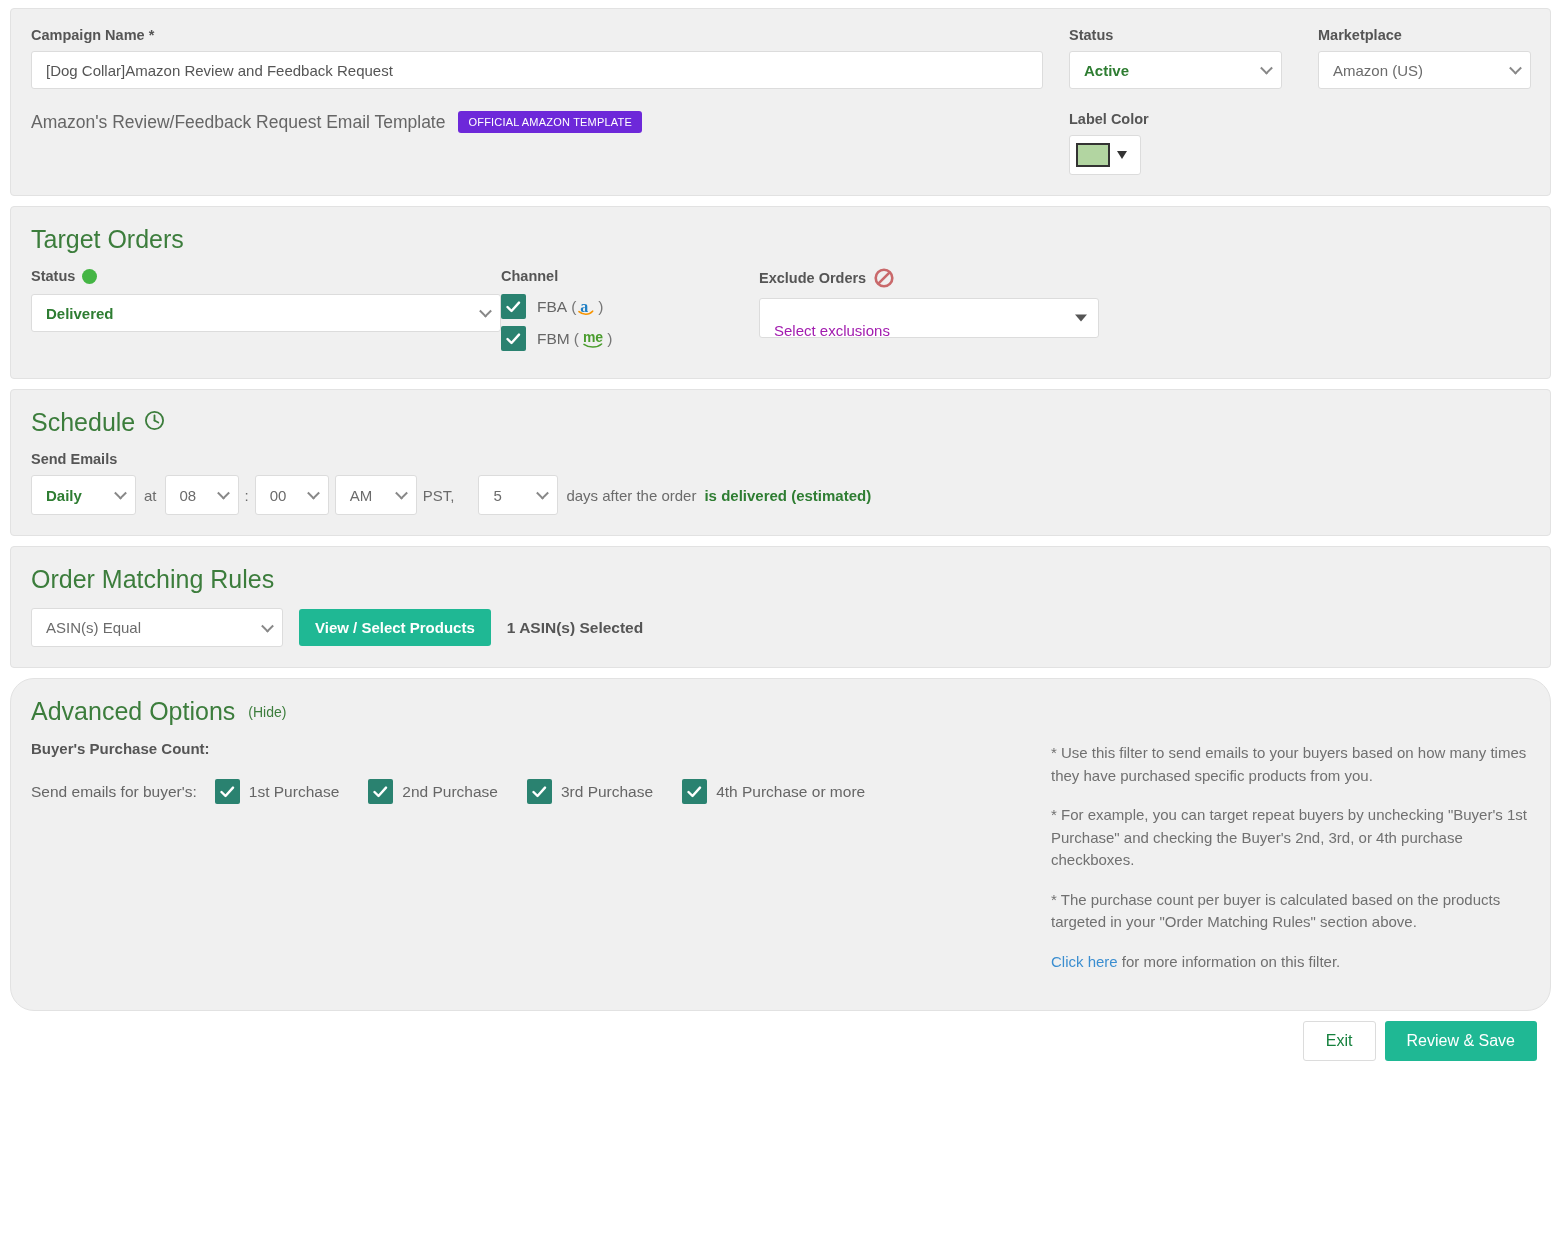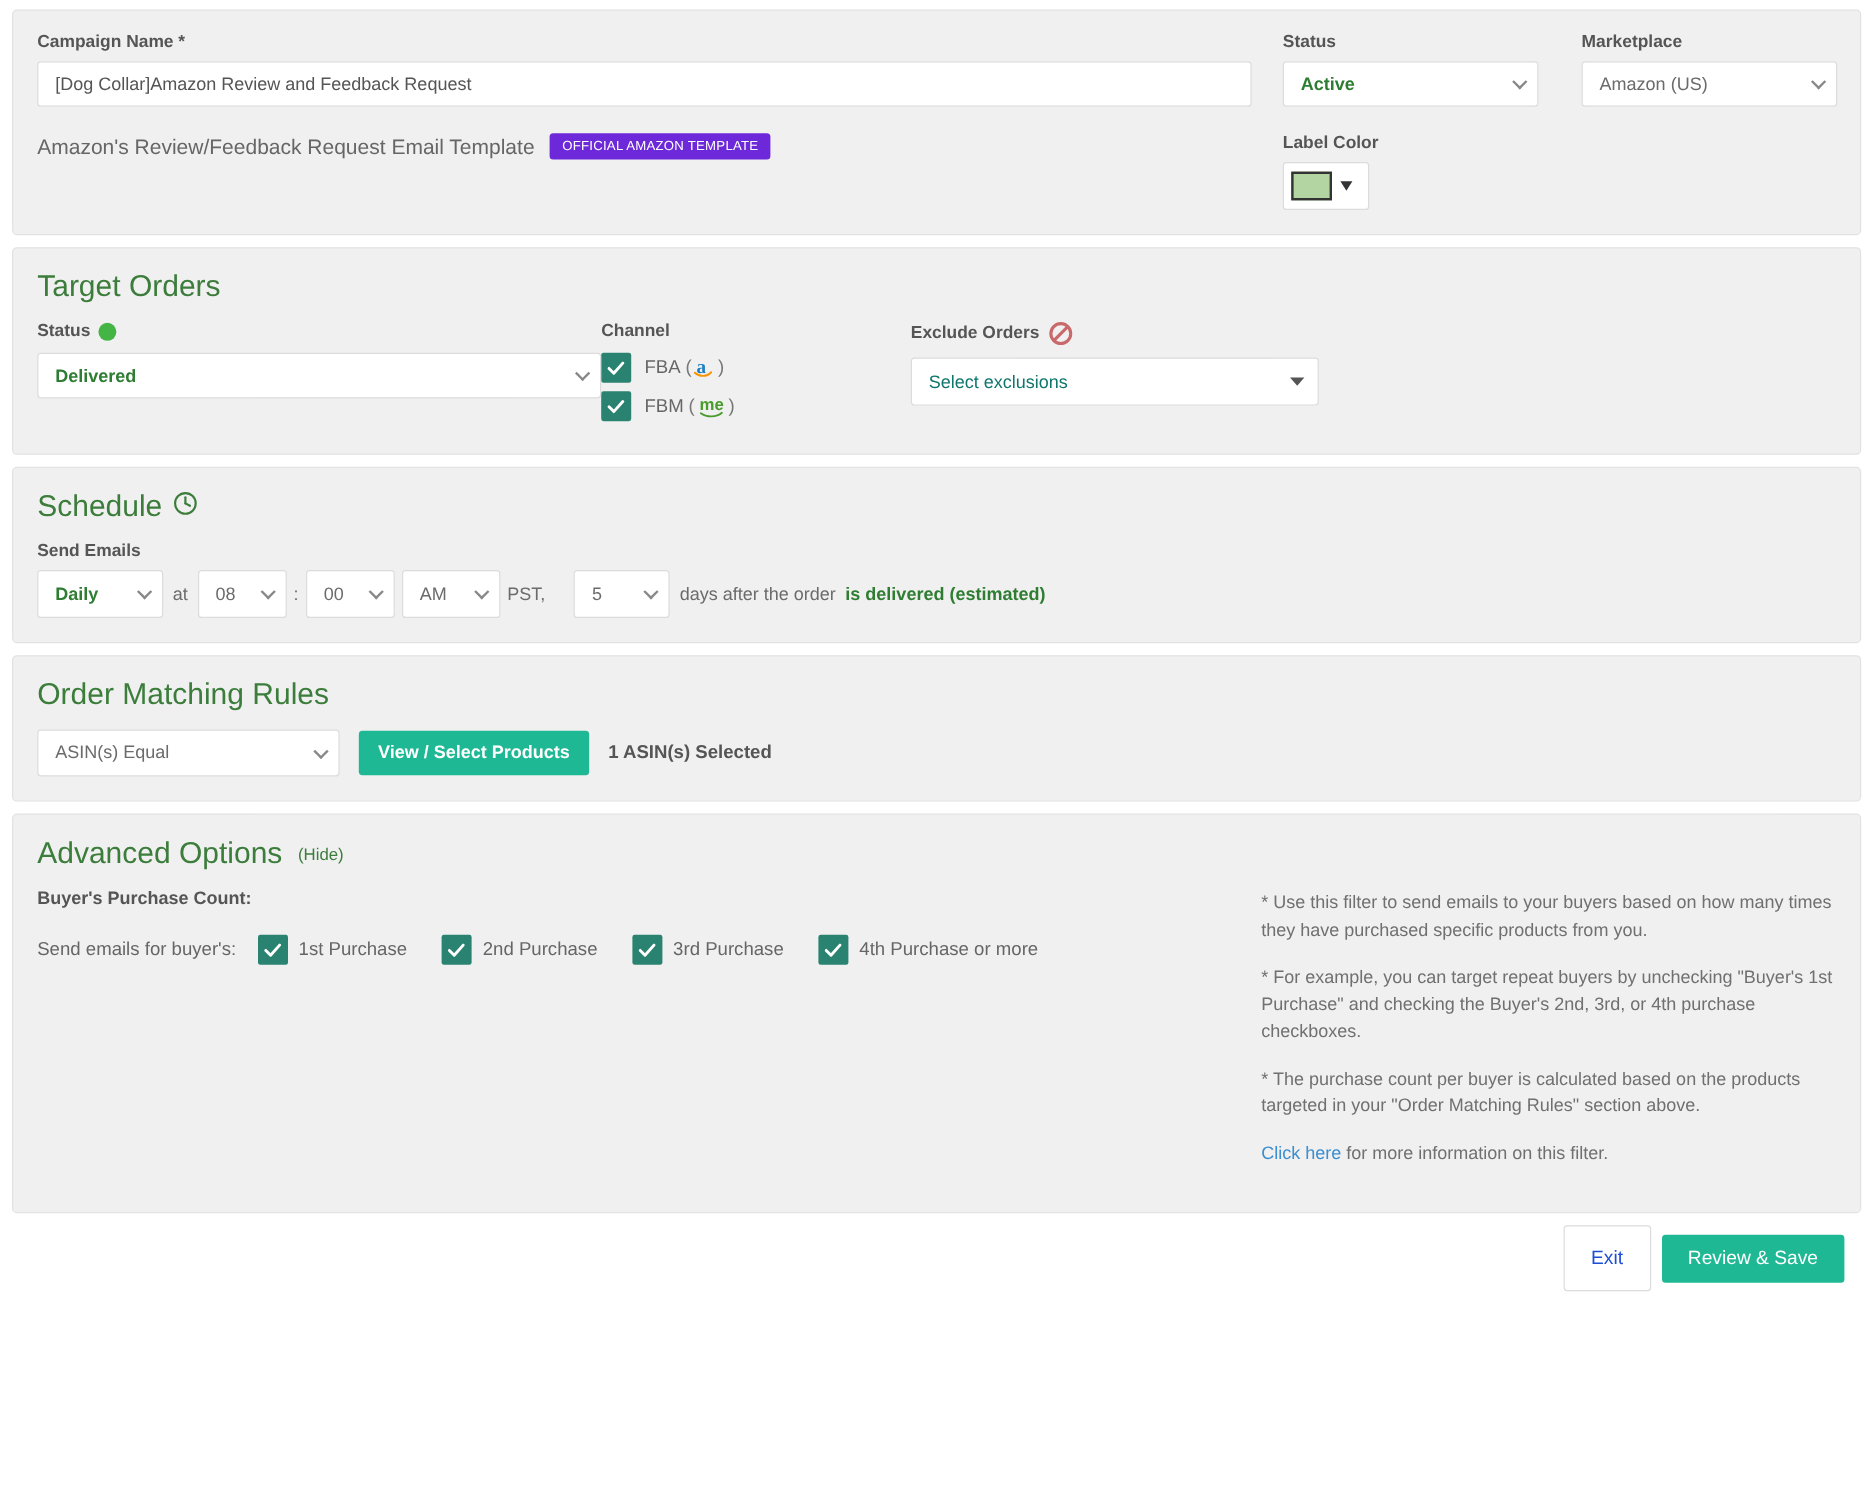--- a/index.html
+++ b/index.html
@@ -153,30 +153,30 @@
   .adv-grid { display: flex; }
   .adv-left { flex: 0 0 1020px; }
   .adv-right { flex: 1; padding-top: 2px; }
   .adv-sub { font-size: 15px; font-weight: bold; color: #555; margin-bottom: 22px; }
   .pc-row { display: flex; align-items: center; }
   .pc-lead { font-size: 15.5px; color: #666; margin-right: 18px; }
   .pc-item { display: flex; align-items: center; margin-right: 29px; font-size: 15.5px; color: #666; }
   .pc-item .cbox { margin-right: 9px; }
   .help-p { font-size: 15px; line-height: 1.5; color: #707070; margin: 0 0 17px 0; }
   .help-link { color: #3b8ed0; text-decoration: none; }
-  .adv-panel { min-height: 300px; }
+  .adv-panel { min-height: 300px; border-radius: 24px; }
 
   
   .footer {
     display: flex; justify-content: flex-end; align-items: center;
     gap: 9px; padding: 0 14px 10px 0;
   }
   .btn-exit {
-    background: #fff; border: 1px solid #dcdcdc; color: #1d4ed8;
-    height: 55px; padding: 0 22px; border-radius: 3px;
+    background: #fff; border: 1px solid #dcdcdc; color: #15803d;
+    height: 40px; padding: 0 22px; border-radius: 3px;
     font-size: 16px; font-family: "Liberation Sans", sans-serif; cursor: pointer;
   }
   .btn-save {
     background: #1fb894; border: none; color: #fff;
     height: 40px; padding: 0 22px; border-radius: 3px;
     font-size: 16px; font-family: "Liberation Sans", sans-serif; cursor: pointer;
   }
 </style>
 </head>
 <body>
@@ -276,21 +276,21 @@
         <div class="lbl-inline">
           <span>Exclude Orders</span>
           <span class="noentry">
             <svg width="20" height="20" viewBox="0 0 20 20">
               <circle cx="10" cy="10" r="8.3" fill="none" stroke="#c9696b" stroke-width="2.6"></circle>
               <line x1="4.6" y1="15.4" x2="15.4" y2="4.6" stroke="#c9696b" stroke-width="2.6"></line>
             </svg>
           </span>
         </div>
         <div class="sel" style="width:340px;height:40px;">
-          <div class="val" style="color:#0f766e;">Select exclusions</div>
+          <div class="val" style="color:#a21caf;margin-top:12px;">Select exclusions</div>
           <span class="caret-solid"></span>
         </div>
       </div>
     </div>
   </div>
 
   <div class="panel">
     <h2 class="sec-title">
       <span>Schedule</span>
       <span>

